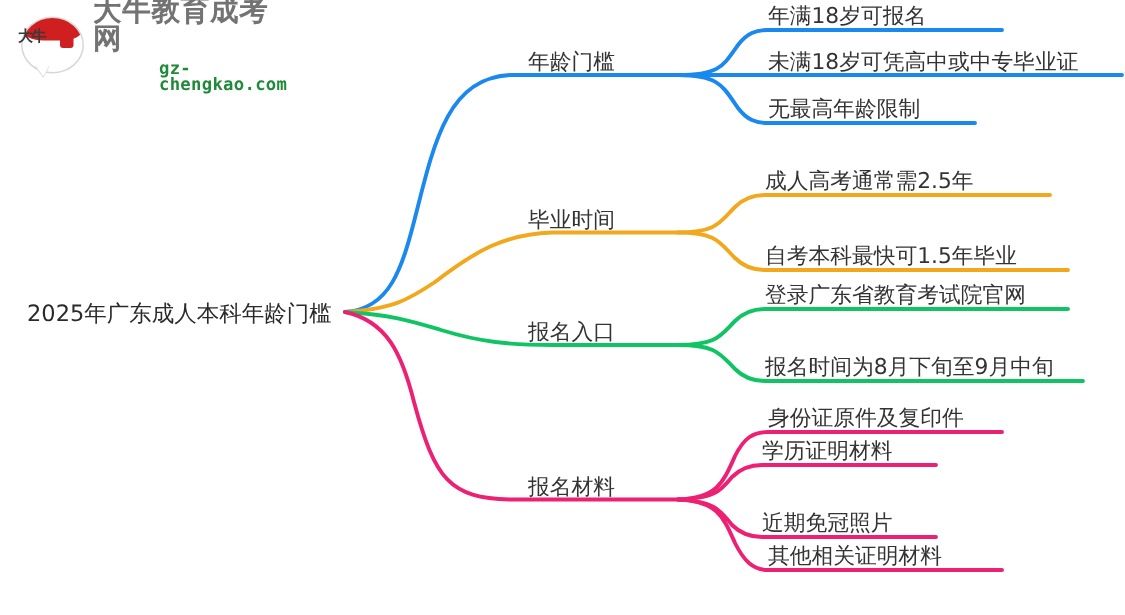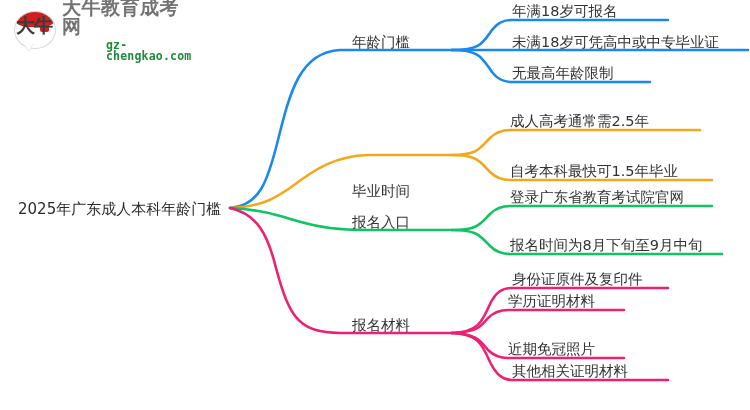--- a/index.html
+++ b/index.html
@@ -63,22 +63,21 @@
     border-left: 6px solid transparent;
     border-right: 4px solid transparent;
     border-top: 8px solid #ffffff;
     filter: drop-shadow(0 1px 0 #d8d8d8);
   }
   #wm-glyph {
     position: absolute;
     left: 0;
     top: 9px;
     width: 44px;
-    text-align: center;
-    font-size: 19px;
+    font-size: 10px;
     font-weight: bold;
     color: #3a3a3a;
     letter-spacing: -1px;
     line-height: 16px;
     font-family: "DejaVu Sans", sans-serif;
   }
   #wm-dot {
     position: absolute;
     right: 6px;
     top: 11px;
@@ -188,21 +187,21 @@
       <path d="M452,333 C478,332 482,322 490,304 C496,292 502,288 512,288 L668,288" fill="none" stroke="#EC2174" stroke-width="2.6" stroke-linecap="round"></path>
       <path d="M452,333 C476,332 480,328 488,318 C494,312 500,310 508,310 L624,310" fill="none" stroke="#EC2174" stroke-width="2.6" stroke-linecap="round"></path>
       <path d="M452,333 C476,334 480,340 488,350 C494,356 500,358 508,358 L624,358" fill="none" stroke="#EC2174" stroke-width="2.6" stroke-linecap="round"></path>
       <path d="M452,333 C478,334 482,344 490,362 C496,374 502,380 512,380 L668,380" fill="none" stroke="#EC2174" stroke-width="2.6" stroke-linecap="round"></path>
     </g>
   </svg>
 
   <div id="root-label" class="node-label">2025年广东成人本科年龄门槛</div>
 
   <div class="node-label branch-label" style="left:352px; top:33px;">年龄门槛</div>
-  <div class="node-label branch-label" style="left:352px; top:138px;margin-top:44px;">毕业时间</div>
+  <div class="node-label branch-label" style="left:352px; top:138px;">毕业时间</div>
   <div class="node-label branch-label" style="left:352px; top:213px;">报名入口</div>
   <div class="node-label branch-label" style="left:352px; top:316px;">报名材料</div>
 
   <div class="node-label leaf-label" style="left:512px; top:2px;">年满18岁可报名</div>
   <div class="node-label leaf-label" style="left:512px; top:33px;">未满18岁可凭高中或中专毕业证</div>
   <div class="node-label leaf-label" style="left:512px; top:64px;">无最高年龄限制</div>
 
   <div class="node-label leaf-label" style="left:510px; top:112px;">成人高考通常需2.5年</div>
   <div class="node-label leaf-label" style="left:510px; top:162px;">自考本科最快可1.5年毕业</div>
 

